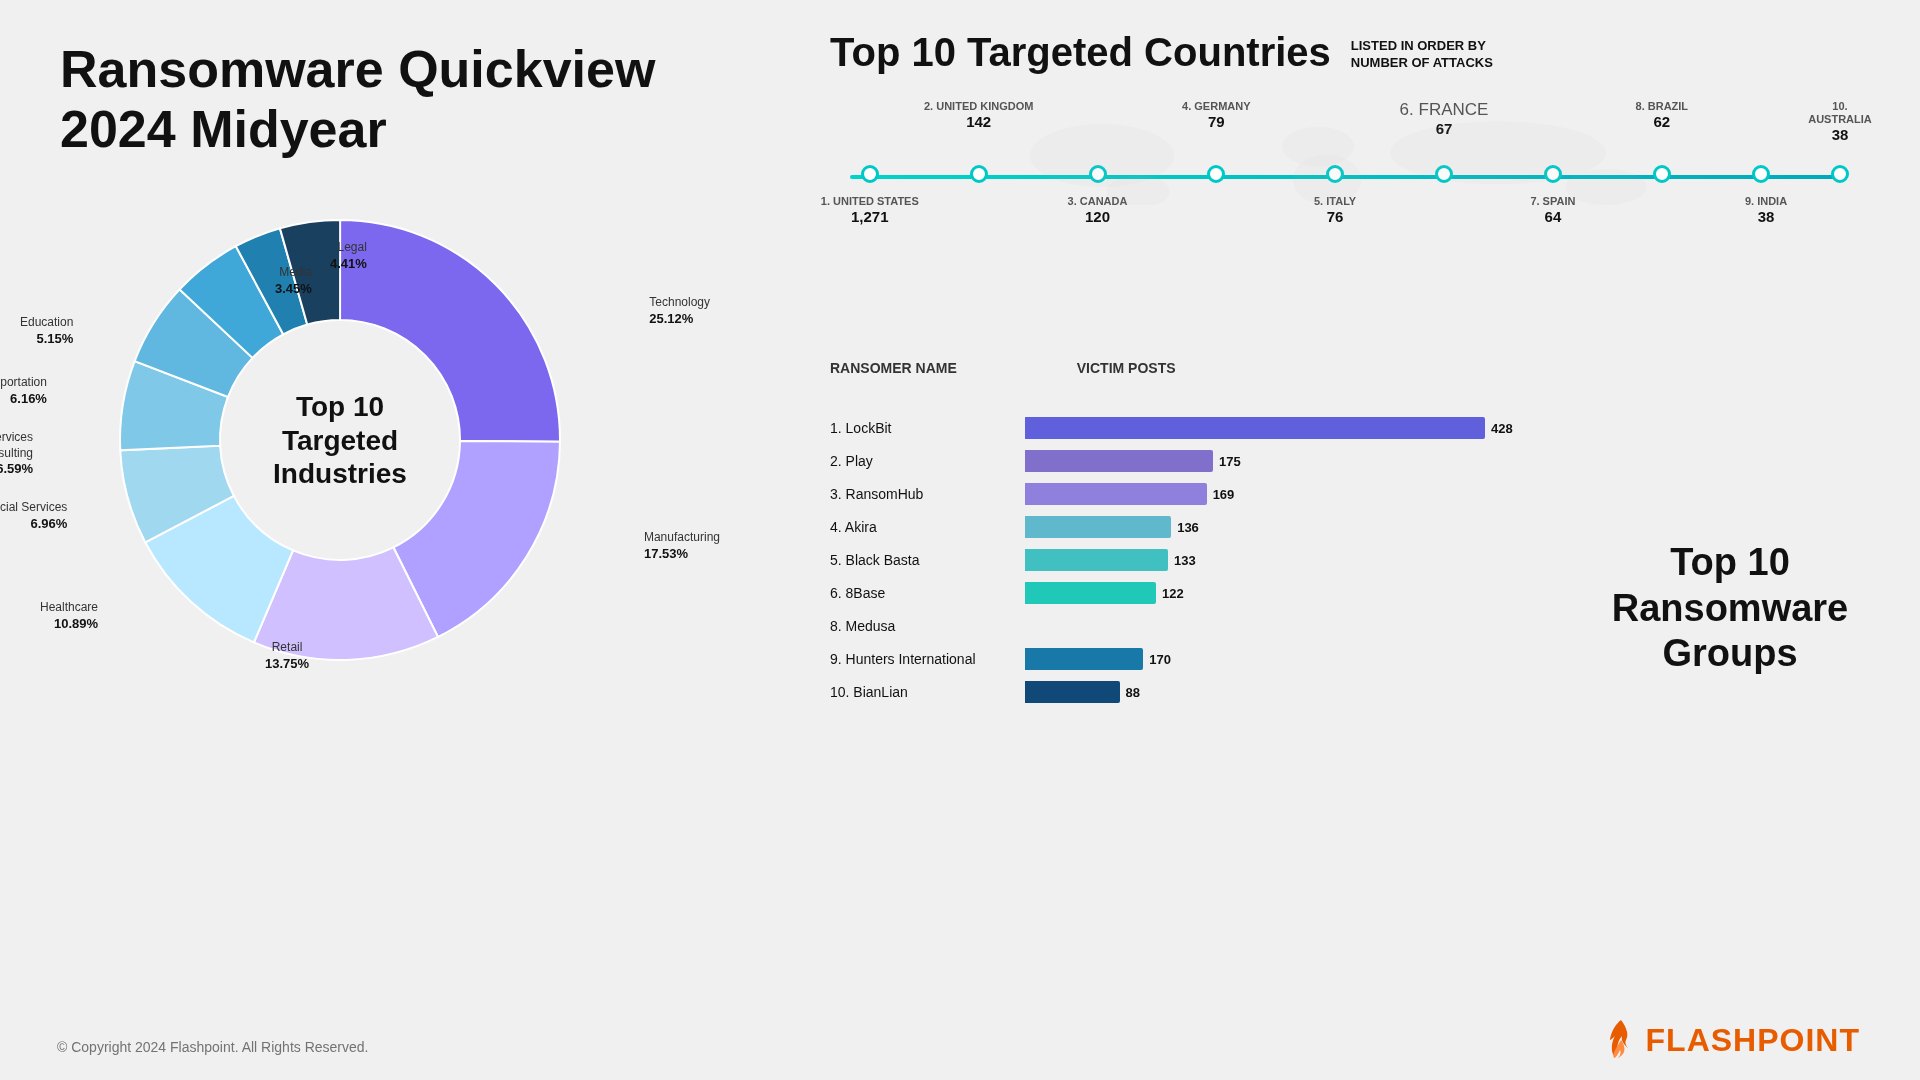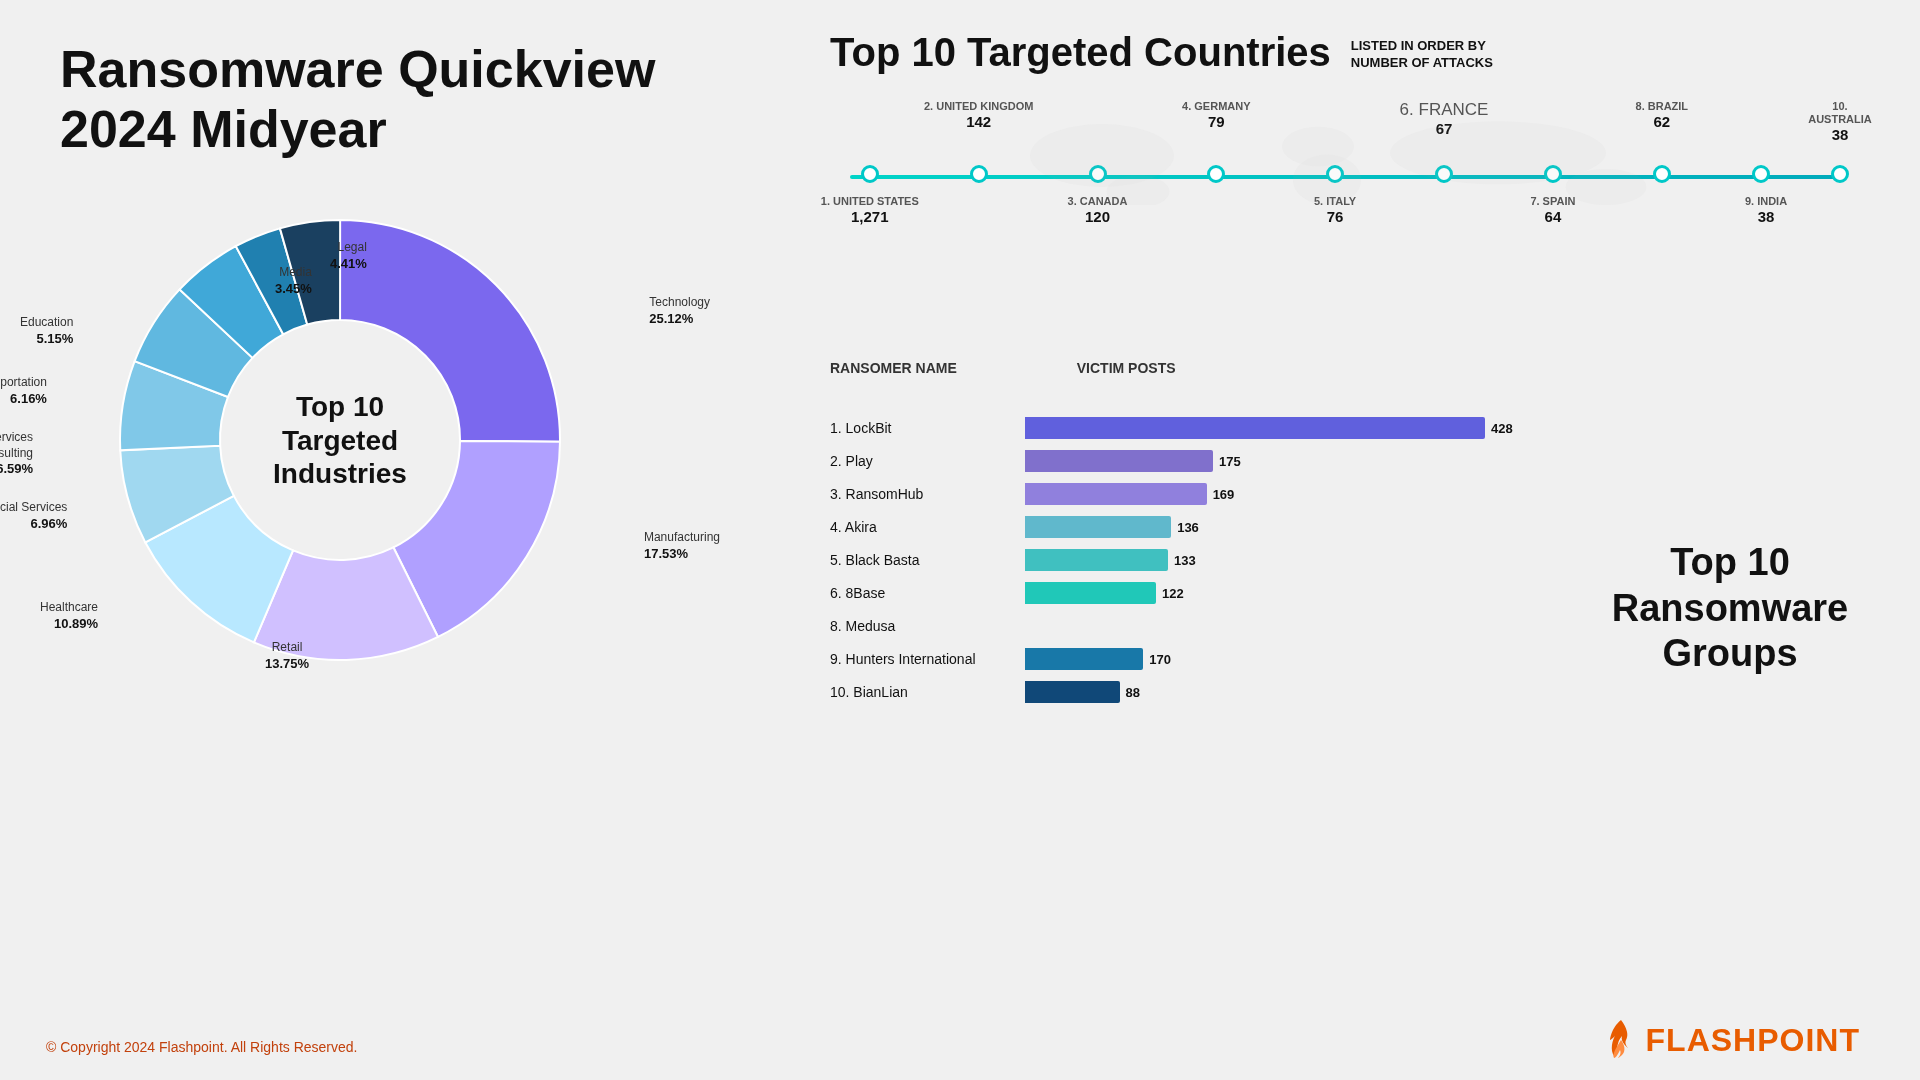--- a/index.html
+++ b/index.html
@@ -125,23 +125,23 @@
       font-size: 38px;
       font-weight: 900;
       color: #111;
       line-height: 1.2;
       width: 260px;
     }
     
     .footer {
       position: absolute;
       bottom: 25px;
-      left: 46px;
+      left: 57px;
       font-size: 14px;
-      color: #c2410c;
+      color: #737373;
       margin-top: 28px;
     }
     .flashpoint-logo {
       position: absolute;
       bottom: 20px;
       right: 60px;
       display: flex;
       align-items: center;
       gap: 10px;
     }

